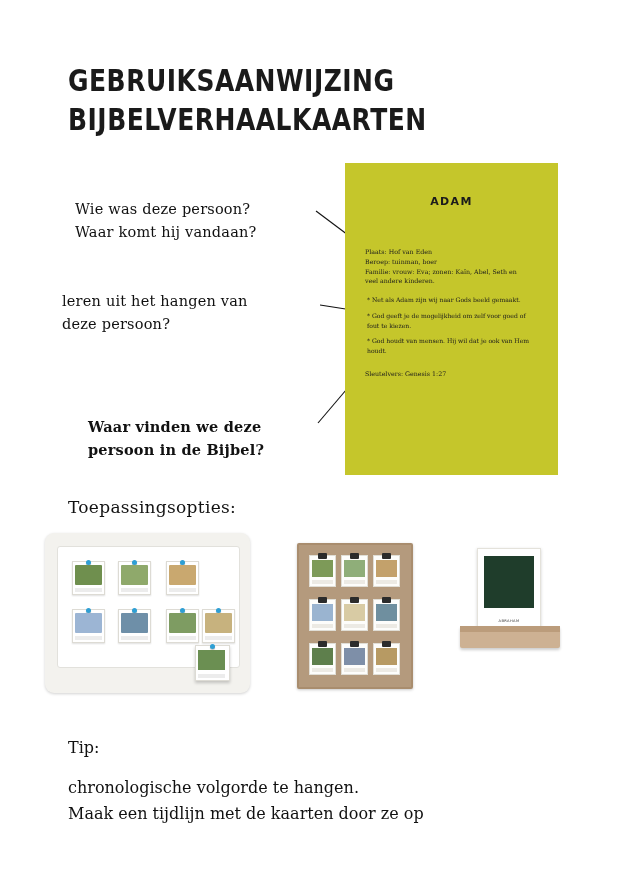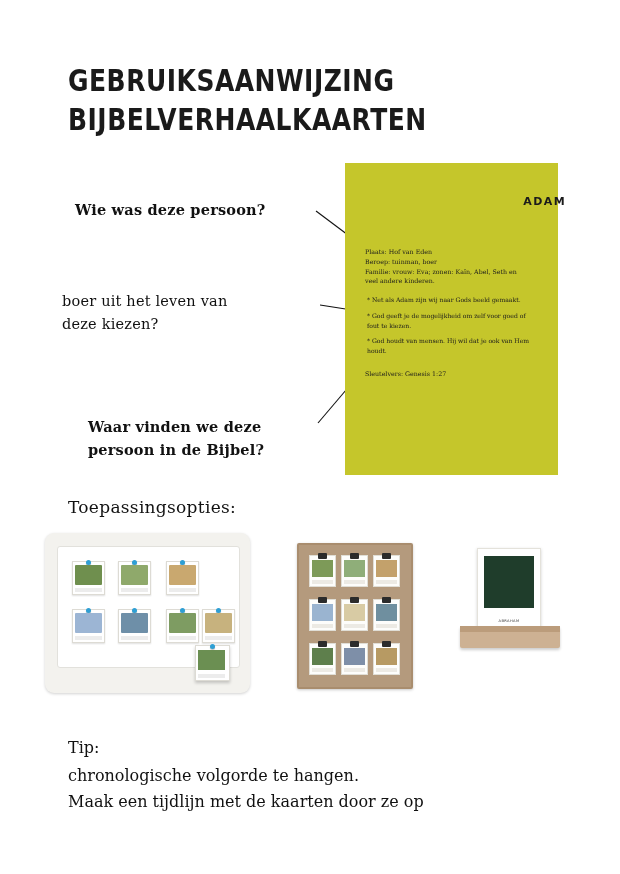--- a/index.html
+++ b/index.html
@@ -40,48 +40,47 @@
 
   
   .annot {
     position: absolute;
     font-family: "DejaVu Serif", serif;
     font-size: 14.5px;
     line-height: 1.62;
     color: #111111;
     letter-spacing: 0.2px;
   }
-  .annot-1 { left: 75px; top: 198px; width: 250px; font-weight: bold; }
+  .annot-1 { left: 75px; top: 198px; width: 250px; }
   .annot-2 { left: 62px; top: 290px; width: 265px; }
   .annot-3 { left: 88px; top: 415px; width: 240px; font-weight: bold; }
 
   .leader { position: absolute; }
 
   
   .card {
     position: absolute;
     left: 345px;
     top: 163px;
     width: 213px;
     height: 312px;
     background: #c5c62b;
     box-shadow: 0 0 0 0 transparent;
   }
   .card-title {
     position: absolute;
     top: 32px;
     left: 0;
     width: 100%;
-    text-align: right;
+    text-align: center;
     font-family: "DejaVu Sans", sans-serif;
     font-weight: bold;
     font-size: 11px;
     letter-spacing: 1.4px;
     color: #1b1b1b;
-    margin-left: 8px;
   }
   .card-meta {
     position: absolute;
     top: 84px;
     left: 20px;
     width: 178px;
     font-family: "DejaVu Serif", serif;
     font-size: 6.3px;
     line-height: 1.55;
     color: #1b1b1b;
@@ -264,40 +263,41 @@
   .tip {
     position: absolute;
     left: 68px;
     top: 735px;
     width: 500px;
     font-family: "DejaVu Serif", serif;
     font-size: 16px;
     line-height: 1.62;
     color: #111111;
   }
-  .tip-label { display: block; margin-bottom: 2px; }
+  .tip-label { display: block; margin-bottom: 14px; }
   .tip-line { display: block; }
 </style>
 </head>
 <body>
 
 <div class="page">
 
   <div class="title">
     <span class="title-line">GEBRUIKSAANWIJZING</span>
     <span class="title-line">BIJBELVERHAALKAARTEN</span>
   </div>
 
   <div class="annot annot-1">
     <div>Wie was deze persoon?</div>
+    <div>Waar komt hij vandaan?</div>
   </div>
 
   <div class="annot annot-2">
-    <div>boer uit het leven van</div>
-    <div>deze kiezen?</div>
+    <div>leren uit het hangen van</div>
+    <div>deze persoon?</div>
   </div>
 
   <div class="annot annot-3">
     <div>Waar vinden we deze</div>
     <div>persoon in de Bijbel?</div>
   </div>
 
   <svg class="leader" style="left:0;top:0;width:620px;height:874px;" viewBox="0 0 620 874">
     <line x1="316" y1="211" x2="352" y2="238" stroke="#111" stroke-width="1.1"></line>
     <line x1="320" y1="305" x2="352" y2="310" stroke="#111" stroke-width="1.1"></line>

